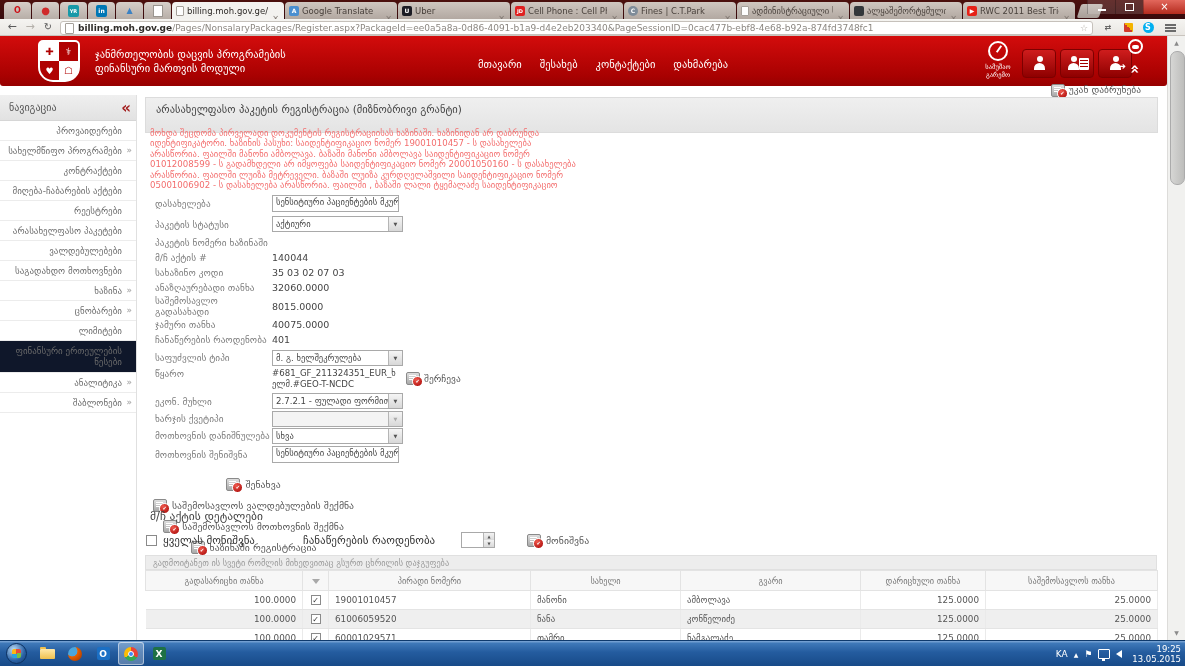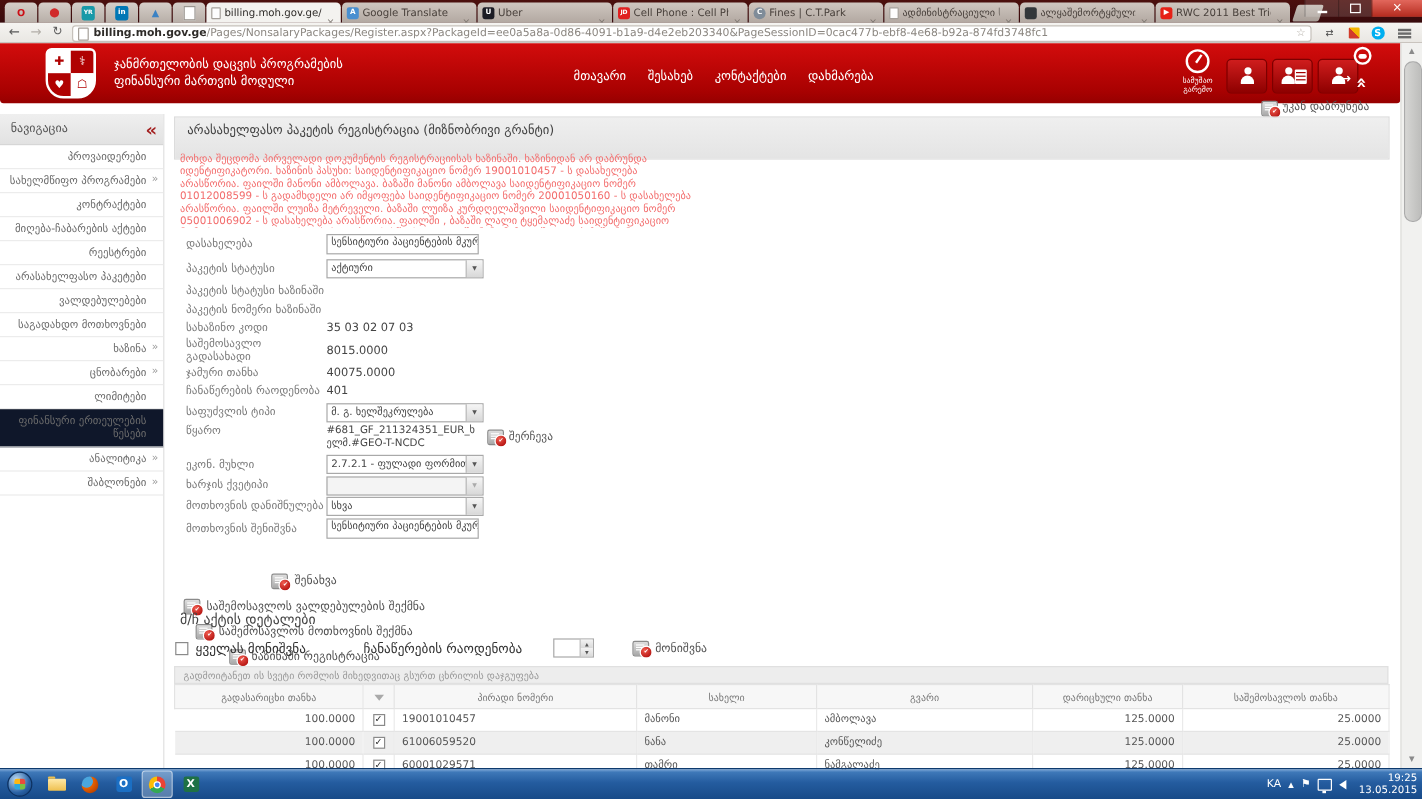--- a/index.html
+++ b/index.html
@@ -400,30 +400,34 @@
         <span class="tinput">სენსიტიური პაციენტების მკურნალ</span>
       </div>
     <div class="frow h20">
         <span class="flabel">პაკეტის სტატუსი</span>
       <span class="sel">
           <span class="sel-text">აქტიური</span>
           <span class="sel-btn"></span>
         </span>
       </div>
     <div class="frow h16">
-        <span class="flabel">პაკეტის სტატუსი ხაზინაში</span>
-        <span class="fval"></span>
-      </div>
-    <div class="frow h16">
         <span class="flabel">პაკეტის ნომერი ხაზინაში</span>
         <span class="fval"></span>
+      </div>
+    <div class="frow h15">
+        <span class="flabel">მ/ჩ აქტის #</span>
+        <span class="fval">140044</span>
       </div>
     <div class="frow h15">
         <span class="flabel">სახაზინო კოდი</span>
         <span class="fval">35 03 02 07 03</span>
+      </div>
+    <div class="frow h15">
+        <span class="flabel">ანაზღაურებადი თანხა</span>
+        <span class="fval">32060.0000</span>
       </div>
     <div class="frow h15">
         <span class="flabel">საშემოსავლო გადასახადი</span>
         <span class="fval">8015.0000</span>
       </div>
     <div class="frow h15">
         <span class="flabel">ჯამური თანხა</span>
         <span class="fval">40075.0000</span>
       </div>
     <div class="frow h15">

